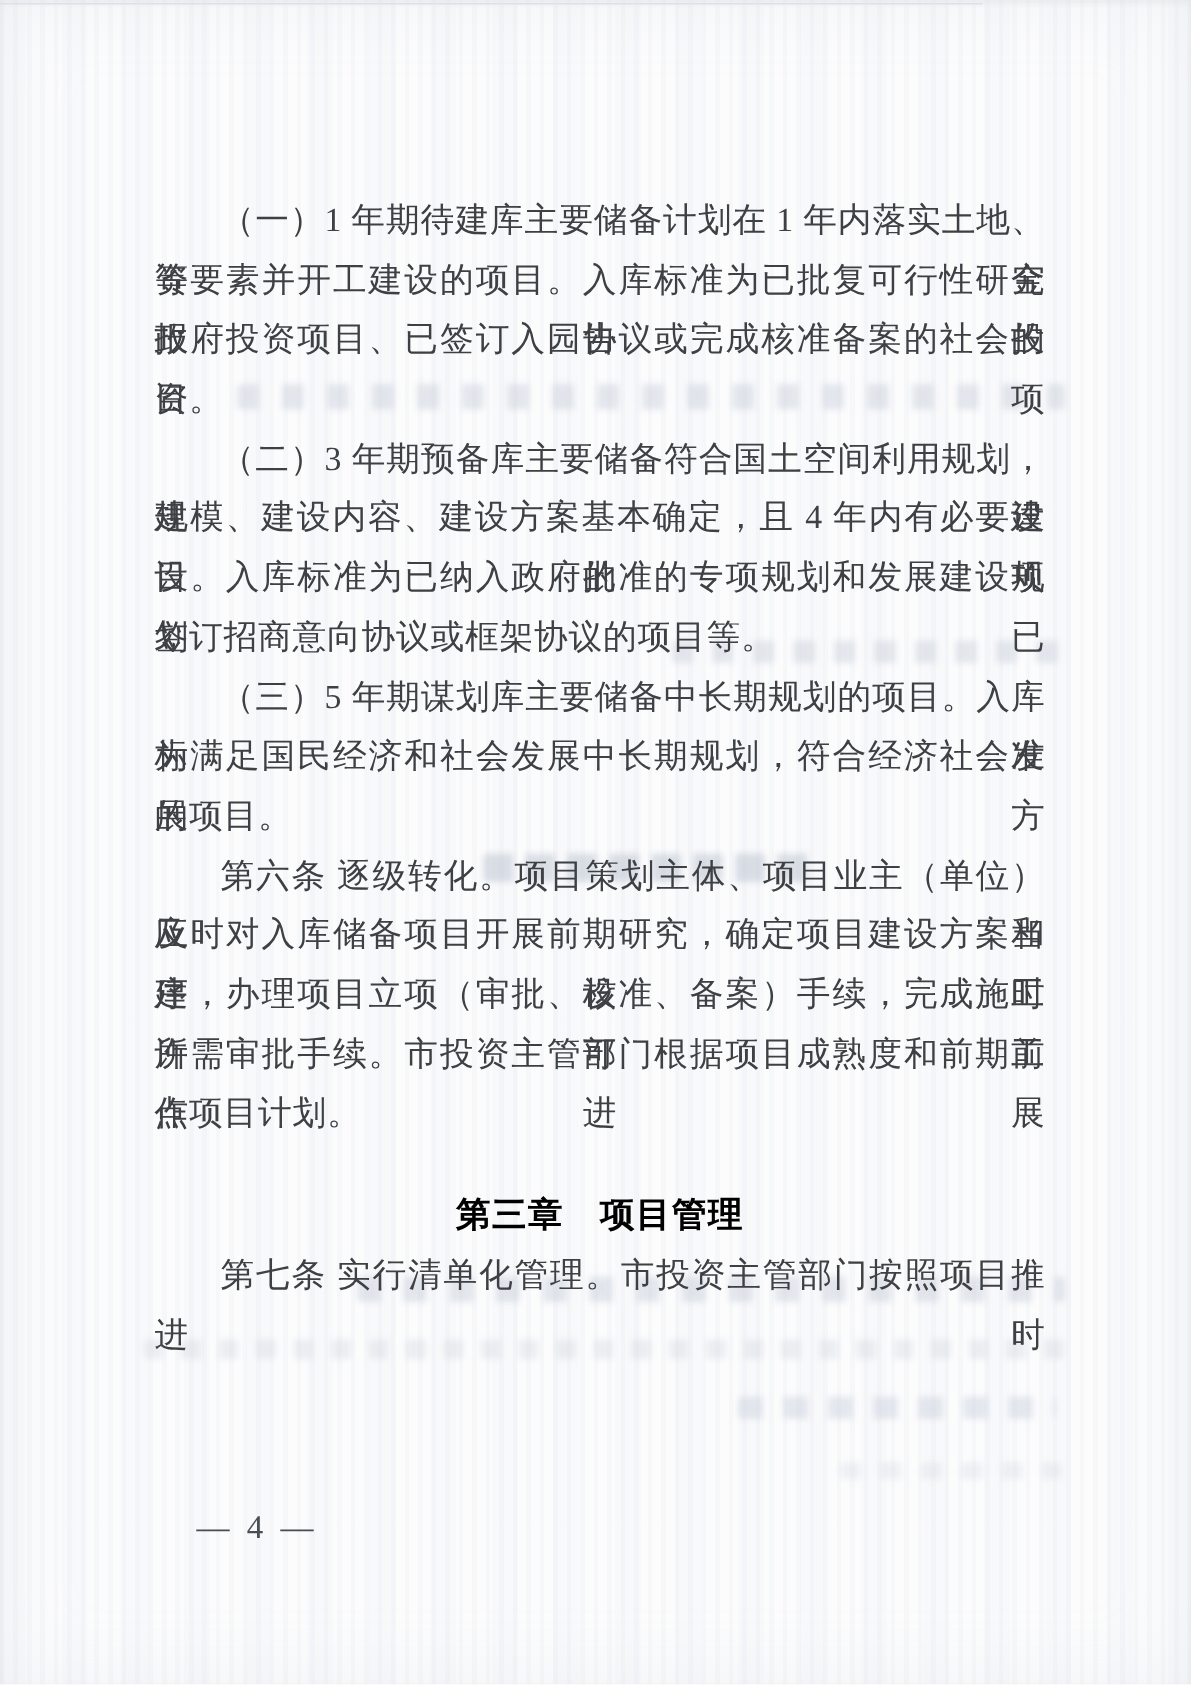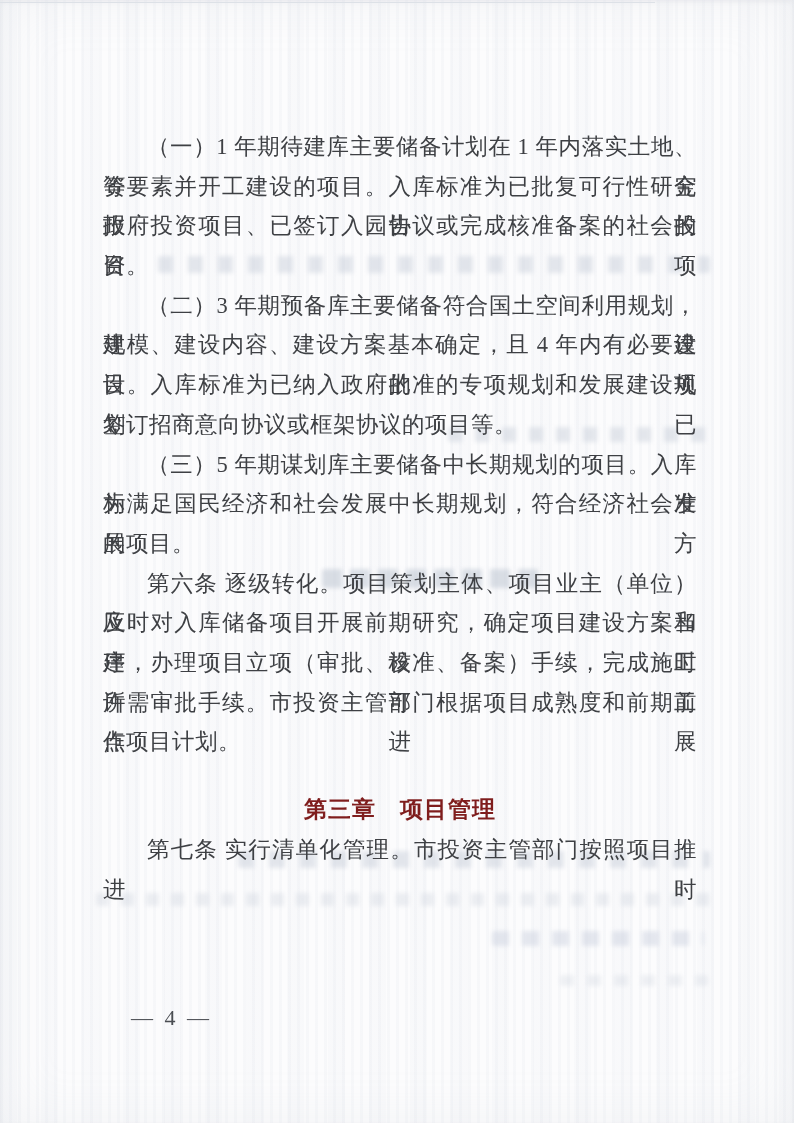--- a/index.html
+++ b/index.html
@@ -60,21 +60,21 @@
   }
   .line.heading {
     margin-top: 26px;
     height: 42px;
     line-height: 42px;
     text-align: center;
     text-align-last: center;
     font-family: "Liberation Sans", "DejaVu Sans", sans-serif;
     font-weight: 700;
     font-size: 23px;
-    color: #7f1d1d;
+    color: #000000;
     letter-spacing: 1px;
   }
   .page-number {
     position: absolute;
     left: 131px;
     top: 1003px;
     font-size: 22px;
     line-height: 30px;
     color: #4a4d52;
     letter-spacing: 3px;

